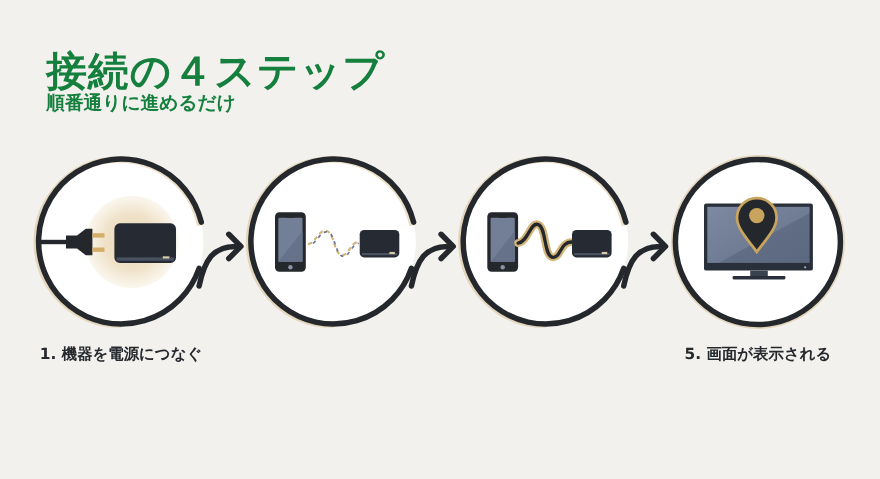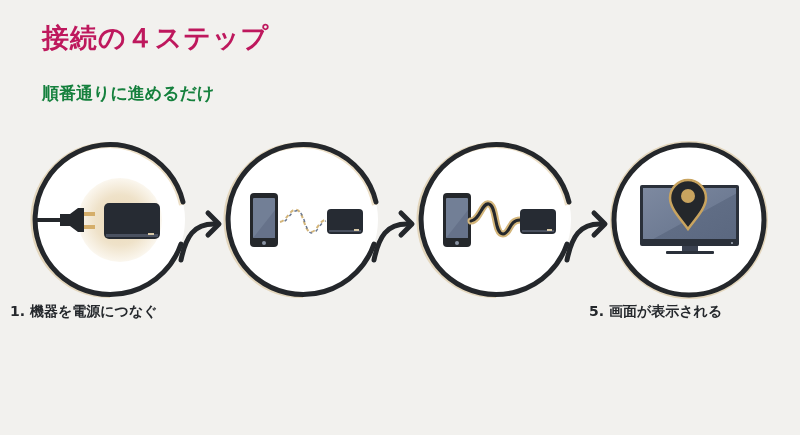--- a/index.html
+++ b/index.html
@@ -4,32 +4,32 @@
 <style>
   html, body { margin:0; padding:0; }
   body {
     width:800px; height:435px; overflow:hidden;
     background:#f2f1ee;
     font-family:"DejaVu Sans", "Liberation Sans", sans-serif;
     color:#24272b;
     position:relative;
   }
   .title {
-    position:absolute; left:42px; top:20px;
-    font-size:27px; font-weight:bold; letter-spacing:1px; color:#be185d;
+    position:absolute; left:42px; top:40px;
+    font-size:37px; font-weight:bold; letter-spacing:1px; color:#15803d;
     margin:0;
   }
   .subtitle {
     position:absolute; left:42px; top:82px;
     font-size:17px; font-weight:bold; color:#15803d; margin:0;
   }
   svg.flow { position:absolute; left:0; top:0; }
   .label {
-    position:absolute; top:301px; width:200px;
-    font-size:14px; font-weight:bold; line-height:21px; color:#25282c;
+    position:absolute; top:312px; width:200px;
+    text-align:center; font-size:14px; font-weight:bold; line-height:21px; color:#25282c;
   }
 </style>
 </head>
 <body>
 
 <h1 class="title">接続の４ステップ</h1>
 <p class="subtitle">順番通りに進めるだけ</p>
 
 <svg class="flow" width="800" height="435" viewBox="0 0 800 435">
   <defs>

